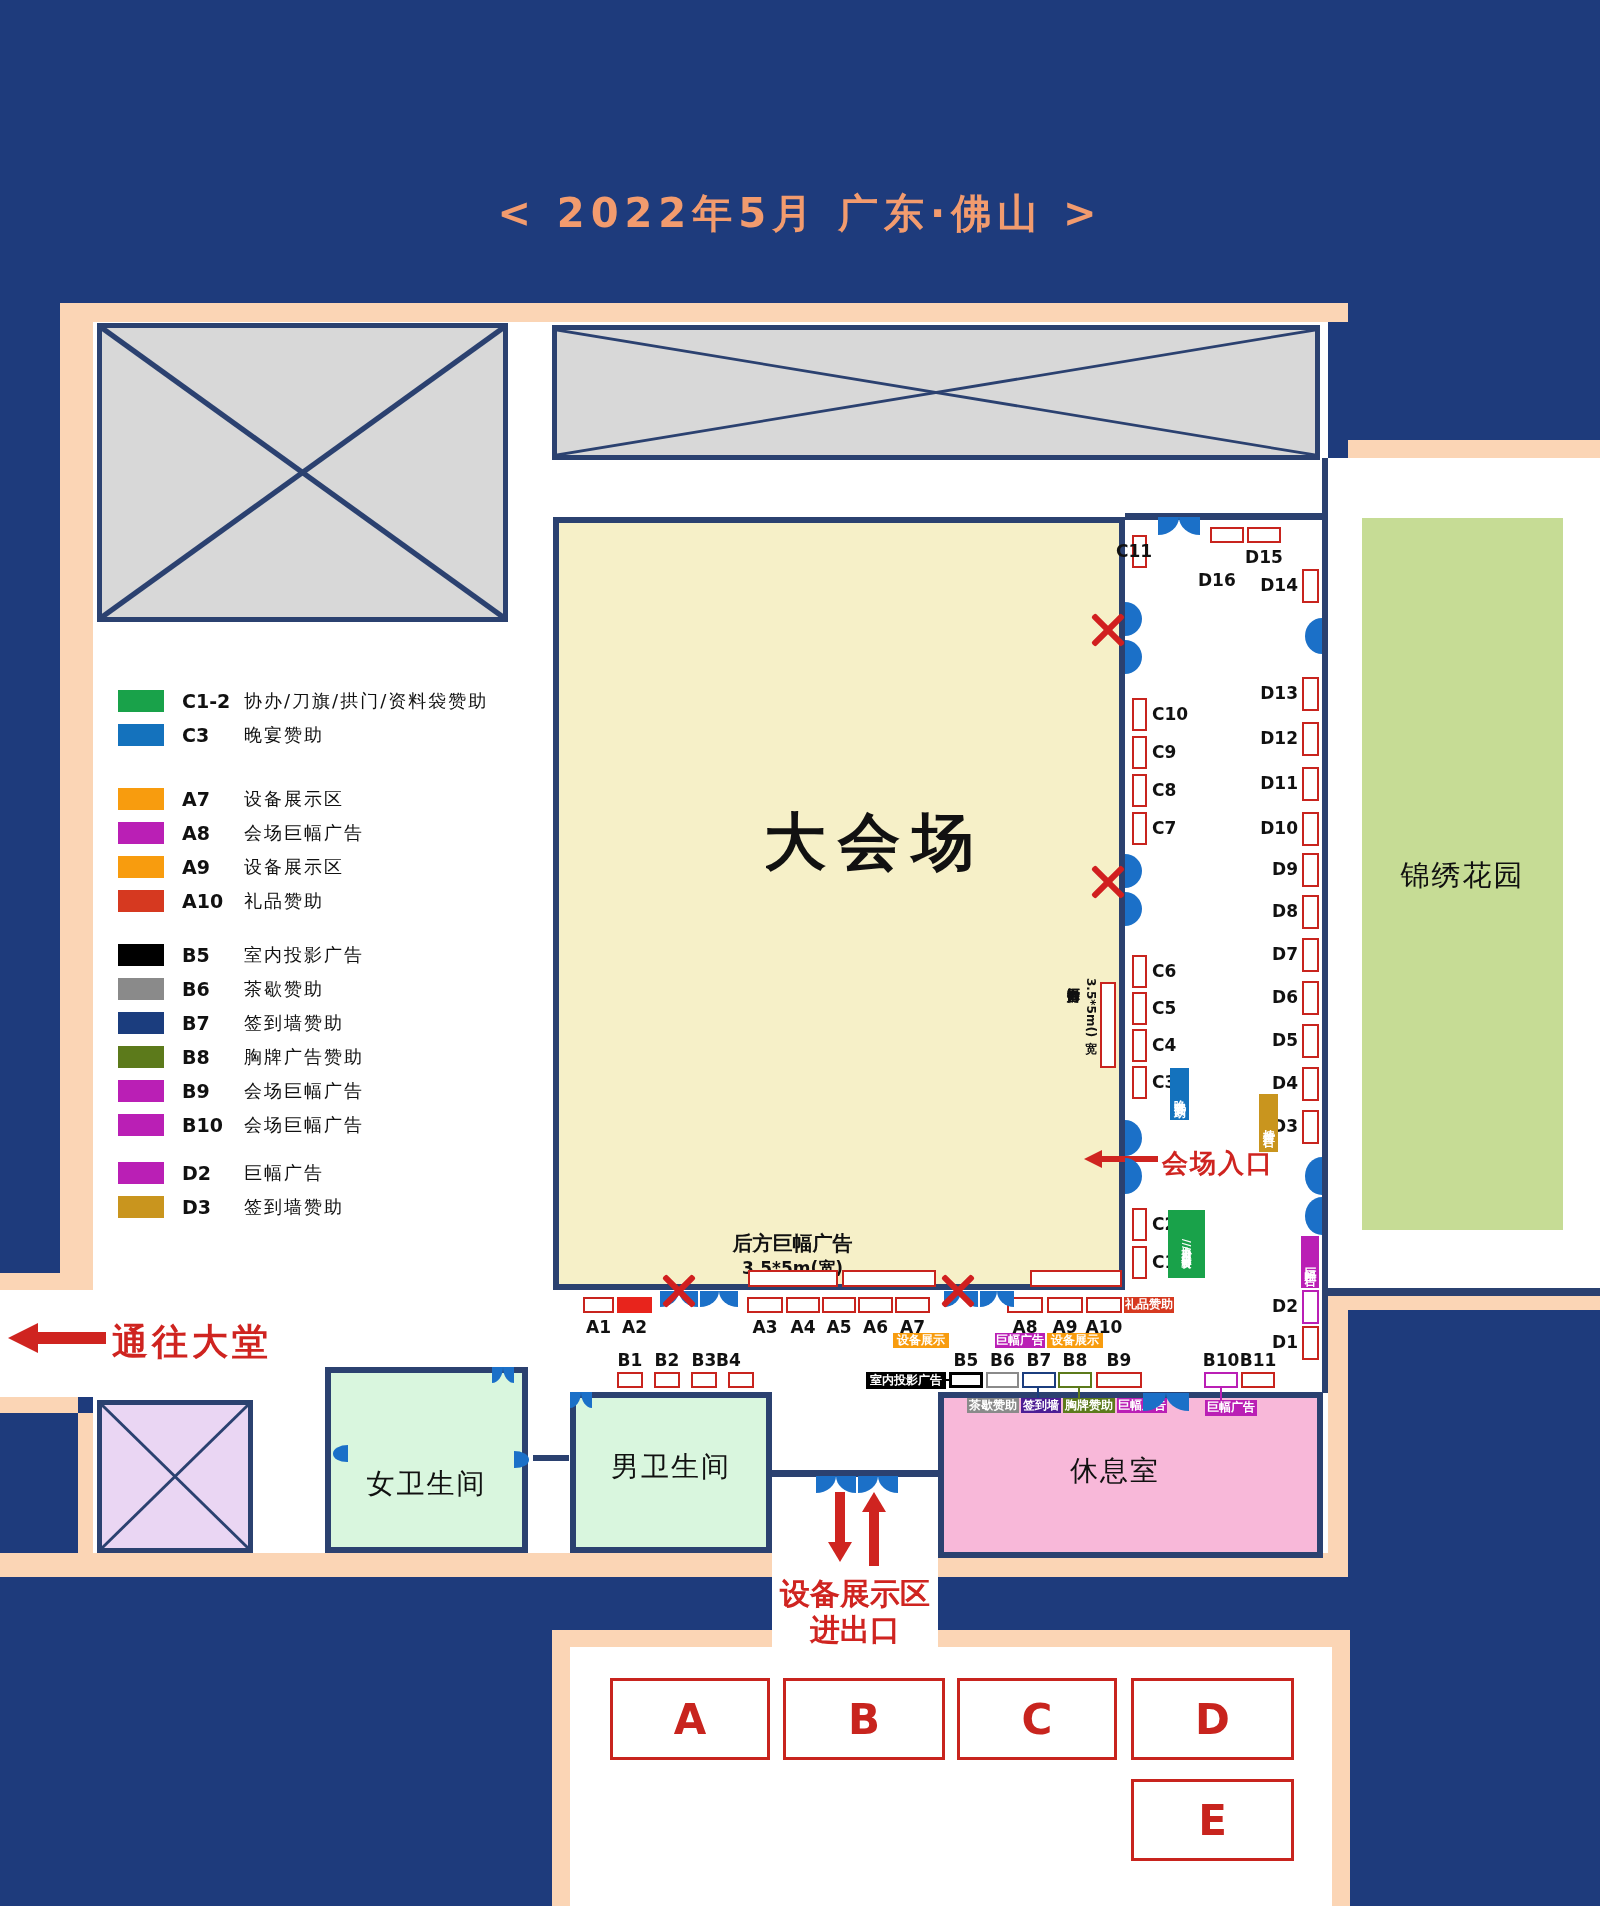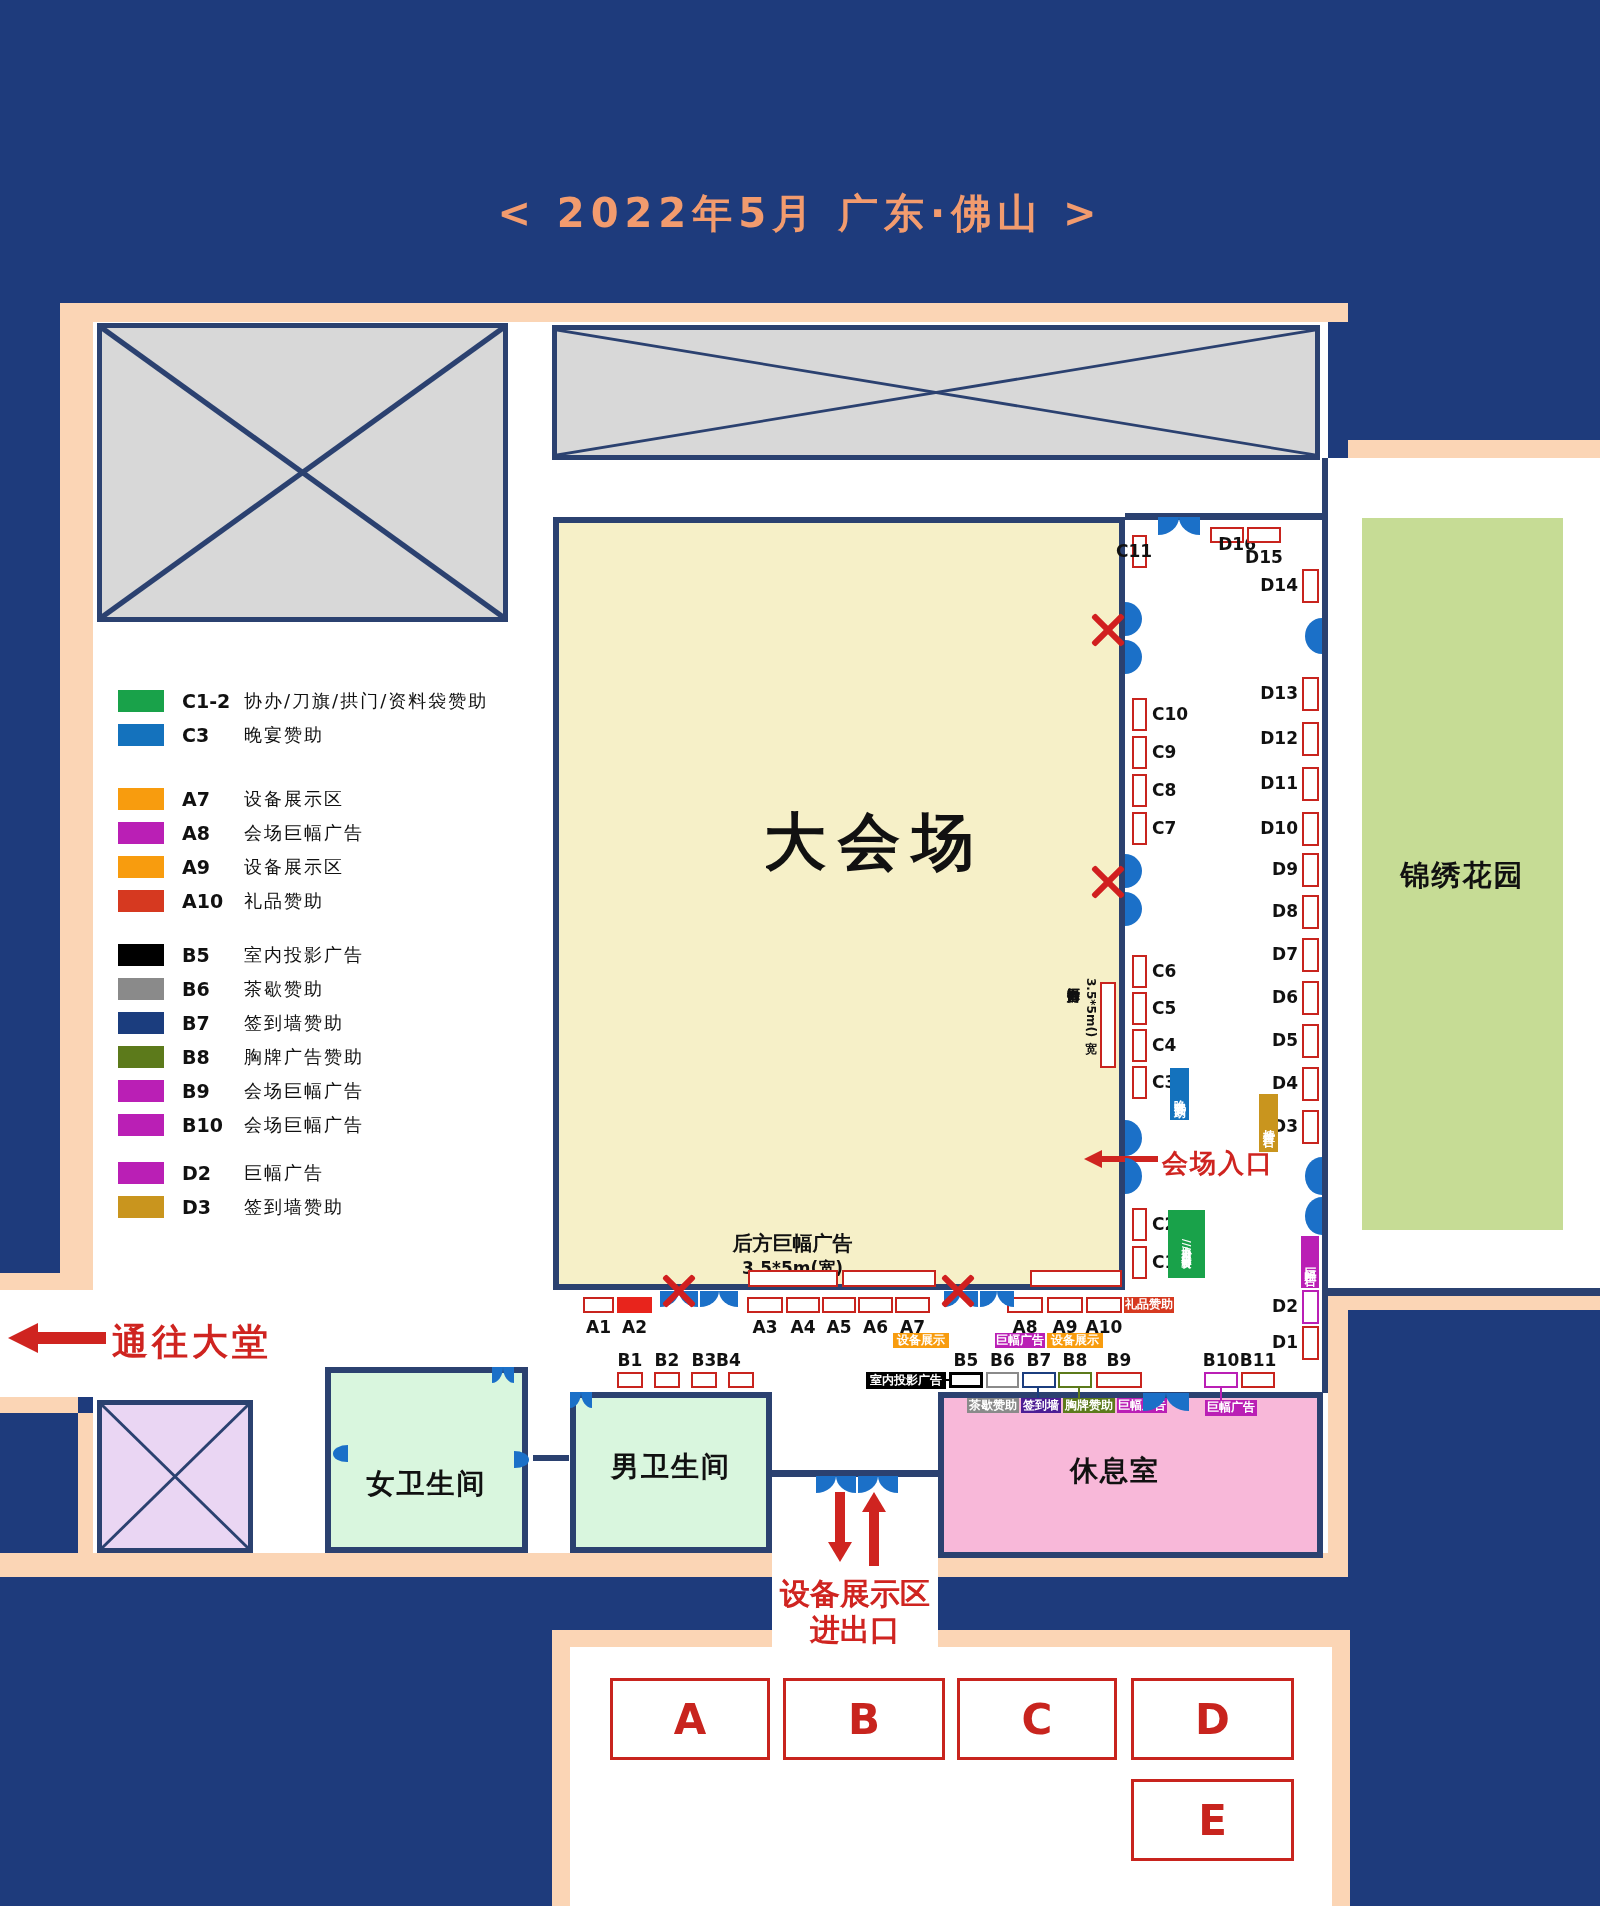--- a/index.html
+++ b/index.html
@@ -27,21 +27,21 @@
   .door-r .q:last-child{border-radius:0 0 100% 0;}
   .door-l{flex-direction:column;}
   .door-l .q:first-child{border-radius:100% 0 0 0;}
   .door-l .q:last-child{border-radius:0 0 0 100%;}
   .xmark{position:absolute;width:36px;height:36px;}
   .xmark::before,.xmark::after{content:"";position:absolute;left:-3px;top:15px;width:42px;height:6px;
        background:#d11f1f;border-radius:2px;}
   .xmark::before{transform:rotate(45deg);}
   .xmark::after{transform:rotate(-45deg);}
   .redtext{position:absolute;color:#cf2420;font-weight:bold;}
-  .roomname{position:absolute;color:#111;font-size:28px;font-weight:700;text-align:center;letter-spacing:2px;}
+  .roomname{position:absolute;color:#111;font-size:28px;font-weight:400;text-align:center;letter-spacing:2px;}
   #title{position:absolute;left:0;top:44px;width:1420px;text-align:center;color:#ffffff;
          font-size:74px;font-weight:900;letter-spacing:4px;}
   #subtitle{position:absolute;left:180px;top:186px;width:1240px;text-align:center;color:#f29b6e;
          font-size:40px;font-weight:bold;letter-spacing:6px;}
   .legend-row{position:absolute;height:34px;display:flex;align-items:center;}
   .legend-swatch{width:46px;height:22px;margin-right:18px;flex:none;}
   .legend-code{width:62px;flex:none;font-size:19px;font-weight:bold;color:#111;}
   .legend-desc{font-size:18px;color:#111;letter-spacing:2px;white-space:nowrap;}
   .eqbox{position:absolute;border:3px solid #c8241e;box-sizing:border-box;
          display:flex;align-items:center;justify-content:center;color:#c8241e;
@@ -308,21 +308,21 @@
       <div class="boothlabel" style="left: 1254px; top: 1030px; width: 44px; text-align: right;">D5</div>
       <div class="booth" style="left: 1302px; top: 1067px; width: 17px; height: 34px; border-color: rgb(200, 36, 30);"></div>
       <div class="boothlabel" style="left: 1254px; top: 1073px; width: 44px; text-align: right;">D4</div>
       <div class="booth" style="left: 1302px; top: 1110px; width: 17px; height: 34px; border-color: rgb(200, 36, 30);"></div>
       <div class="boothlabel" style="left: 1254px; top: 1116px; width: 44px; text-align: right;">D3</div>
       <div class="booth" style="left: 1302px; top: 1290px; width: 17px; height: 34px; border-color: rgb(186, 31, 181);"></div>
       <div class="boothlabel" style="left: 1254px; top: 1296px; width: 44px; text-align: right;">D2</div>
       <div class="booth" style="left: 1302px; top: 1326px; width: 17px; height: 34px; border-color: rgb(200, 36, 30);"></div>
       <div class="boothlabel" style="left: 1254px; top: 1332px; width: 44px; text-align: right;">D1</div>
       <div class="booth" style="left: 1210px; top: 527px; width: 34px; height: 16px;"></div>
-      <div class="boothlabel" style="left: 1198px; top: 534px; width: 58px; text-align: right;">D16</div>
+      <div class="boothlabel" style="left: 1198px; top: 570px; width: 58px; text-align: left;">D16</div>
       <div class="booth" style="left: 1247px; top: 527px; width: 34px; height: 16px;"></div>
       <div class="boothlabel" style="left: 1235px; top: 547px; width: 58px; text-align: center;">D15</div>
       <div class="booth" style="left: 748px; top: 1270px; width: 90px; height: 17px;"></div>
       <div class="booth" style="left: 842px; top: 1270px; width: 94px; height: 17px;"></div>
       <div class="booth" style="left: 1030px; top: 1270px; width: 92px; height: 17px;"></div>
       <div class="booth" style="left: 1100px; top: 982px; width: 16px; height: 86px;"></div>
     </div>
   <div id="tagslayer">
       <div class="tag vert" style="left: 1170px; top: 1068px; width: 19px; height: 52px; background: rgb(20, 114, 189);">晚宴赞助</div>
       <div class="tag vert" style="left: 1259px; top: 1094px; width: 19px; height: 58px; background: rgb(201, 149, 30);">椅背广告</div>

